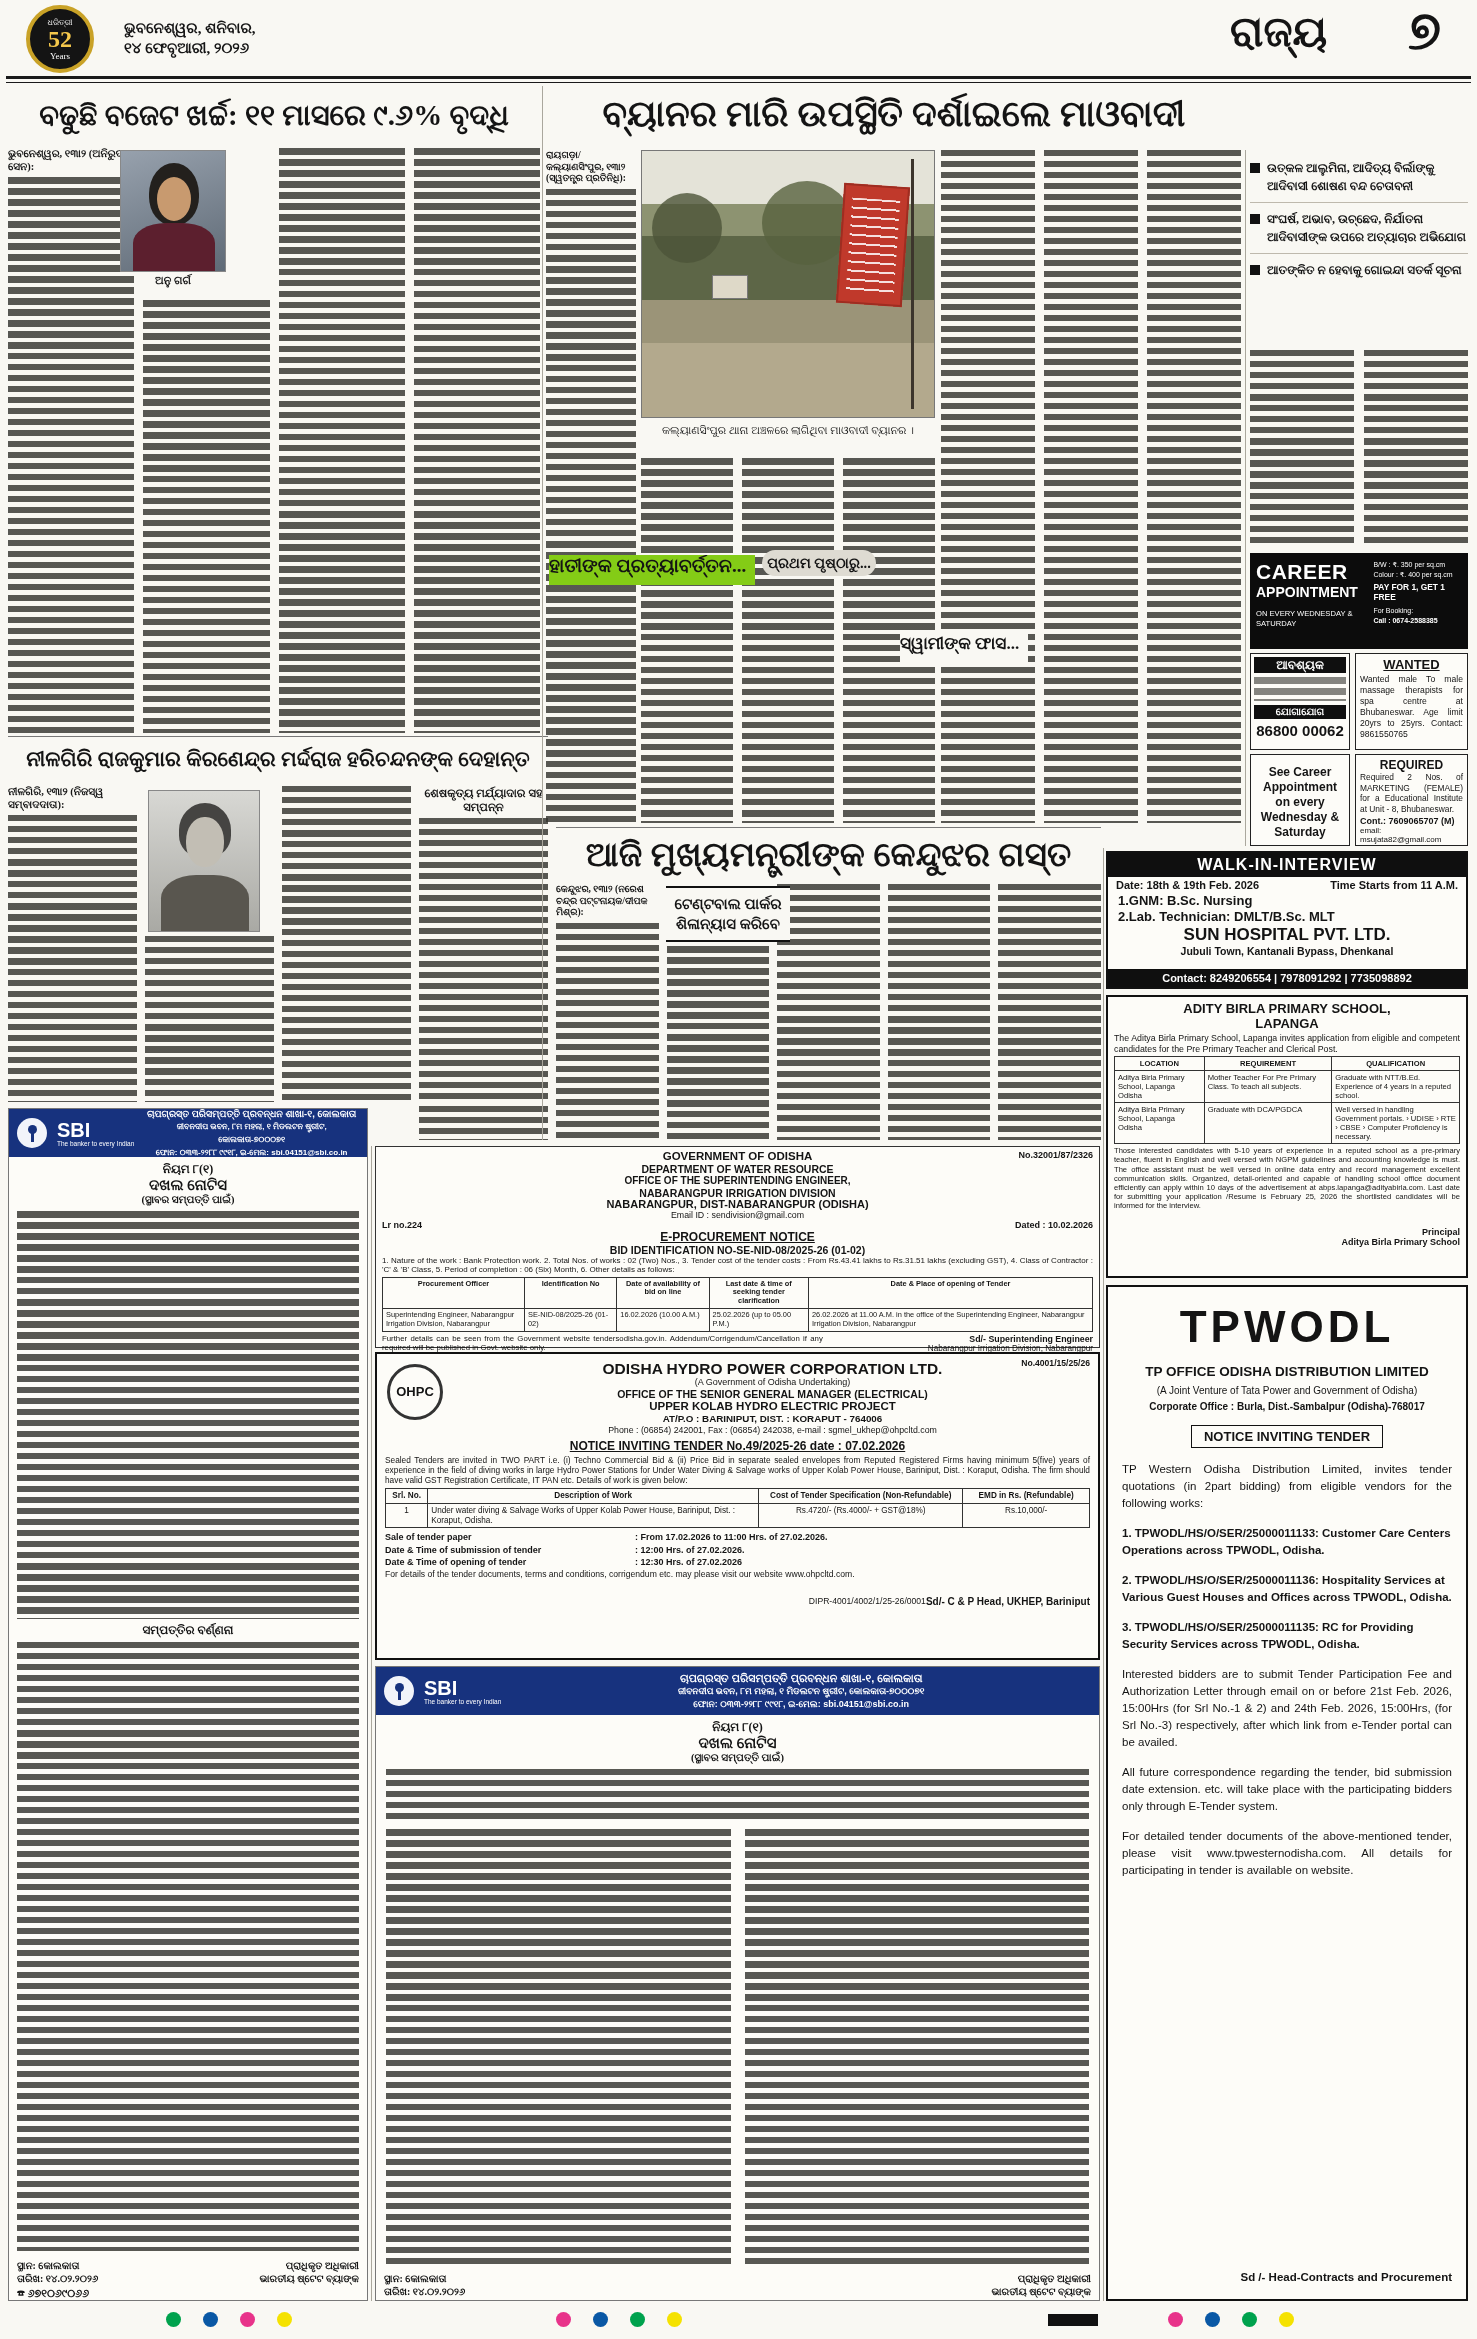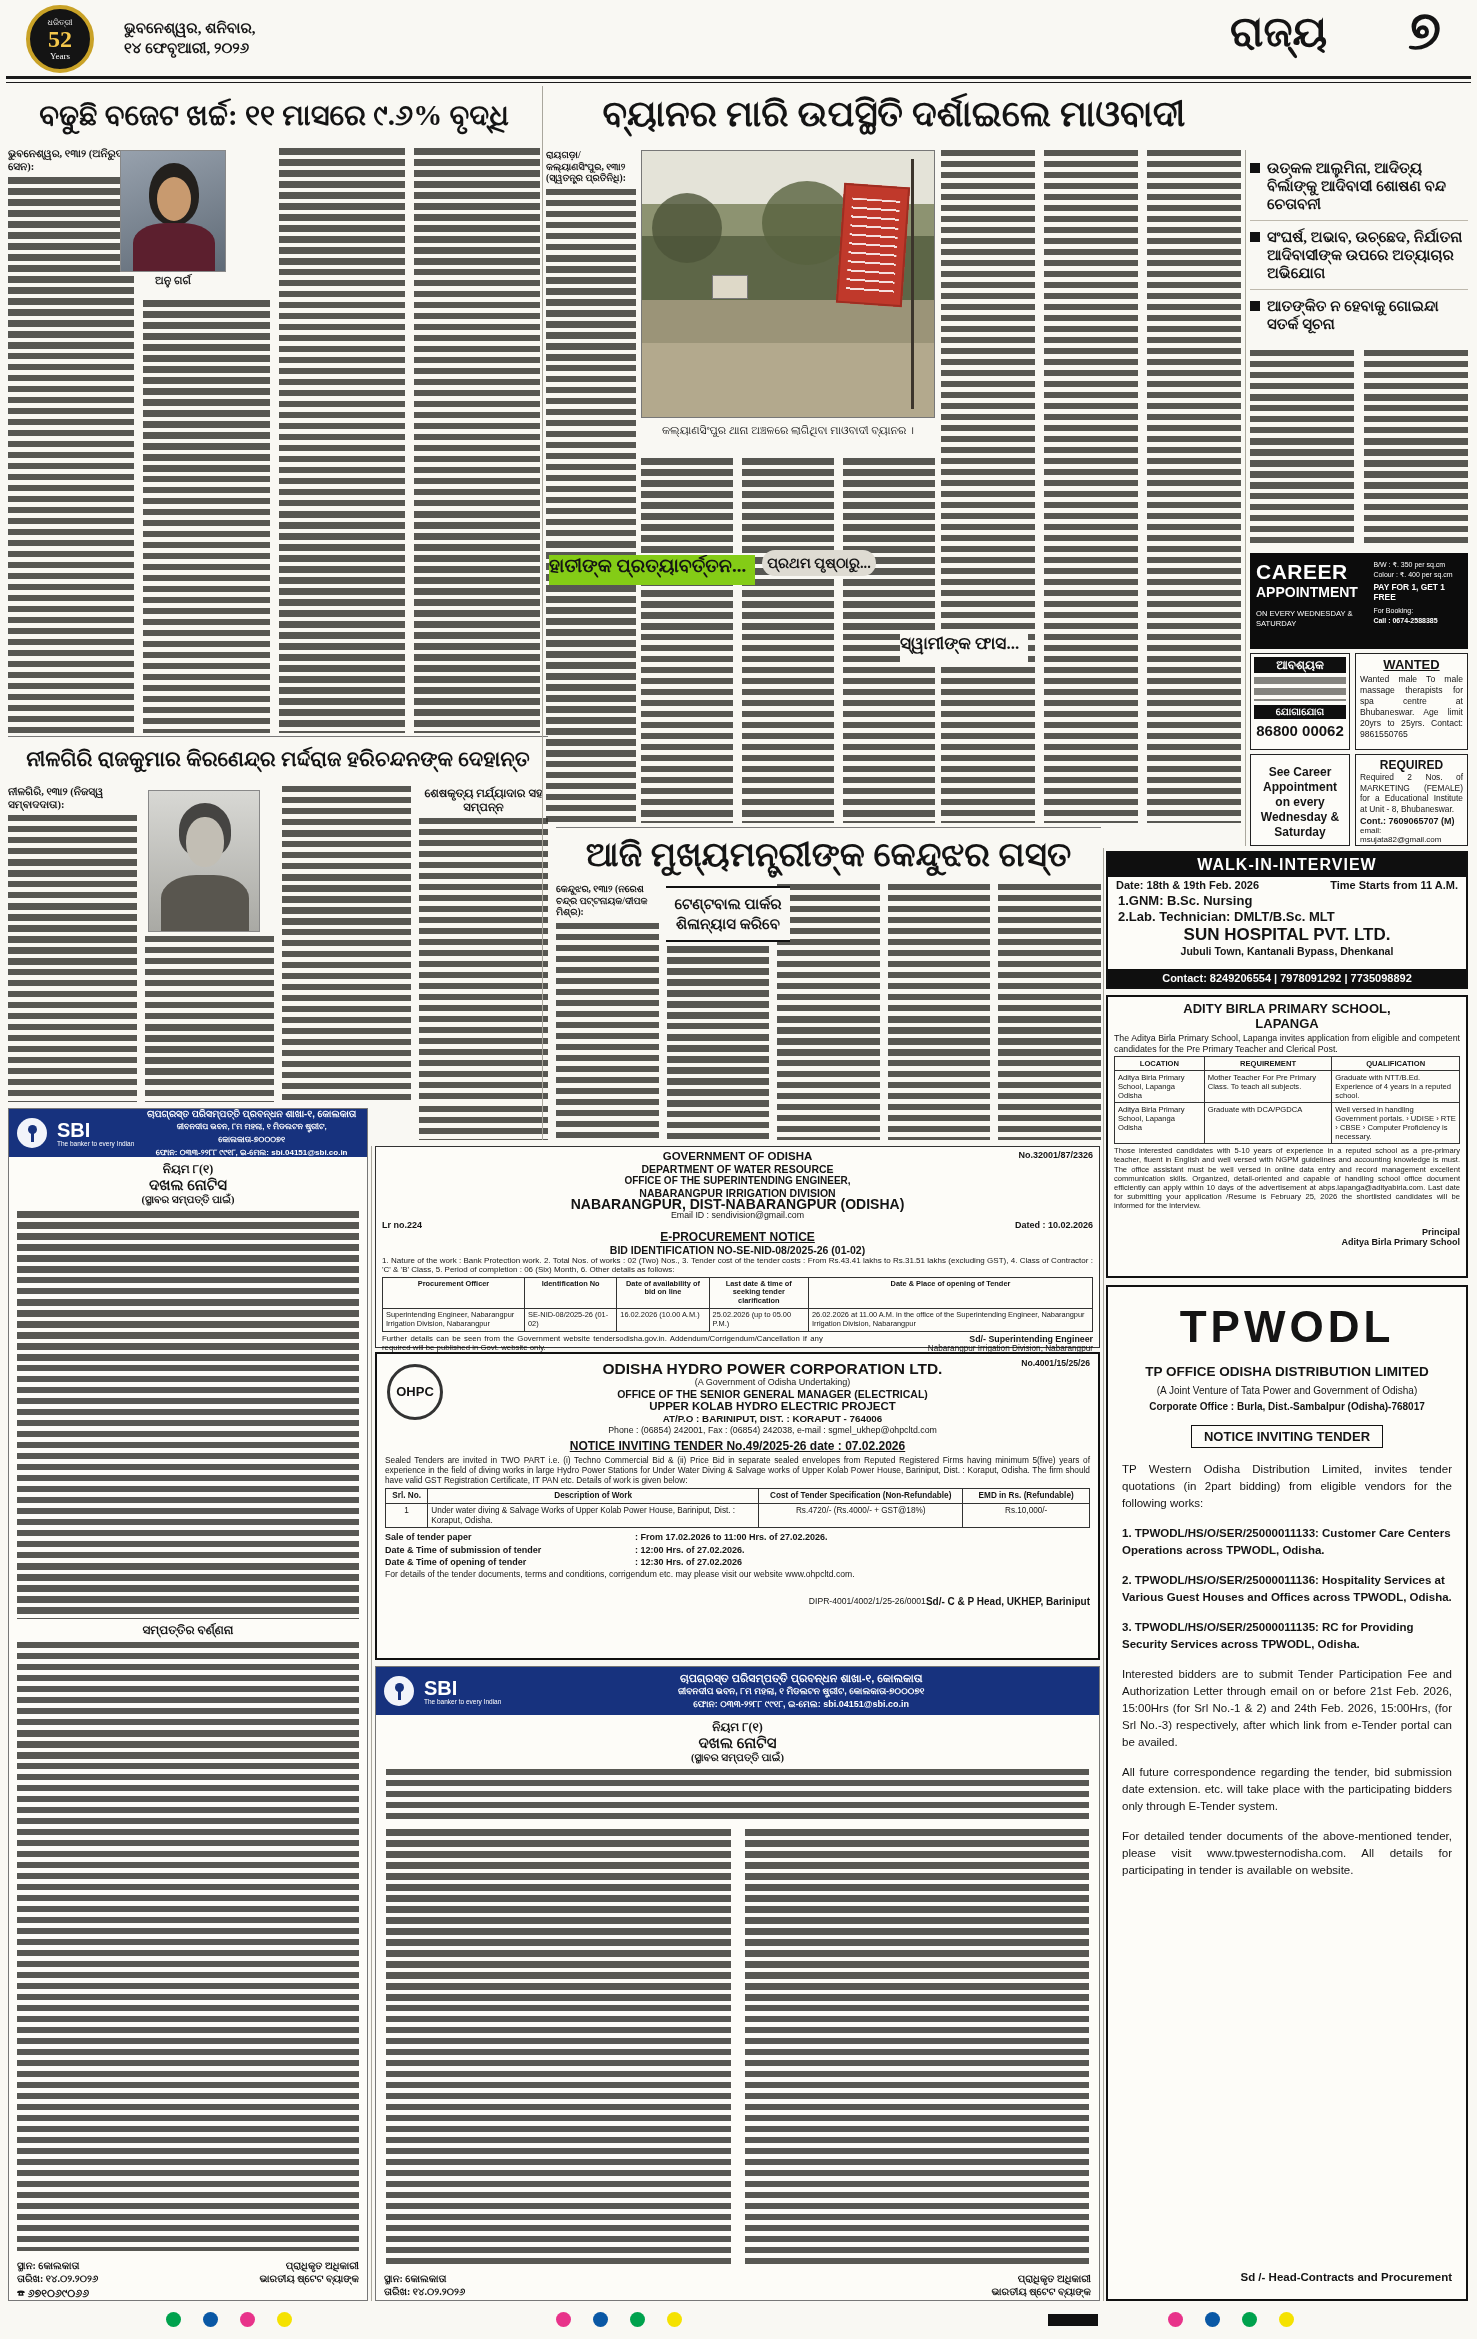--- a/index.html
+++ b/index.html
@@ -20,21 +20,21 @@
 .hl{position:absolute;font-weight:bold;overflow:hidden;text-align:center}
 .chip{background:#0f0f0f;color:#fff;text-align:center;font-weight:bold}
 .bx{border:1px solid #222;background:#fdfcf8}
 
 .logo{position:absolute;left:26px;top:5px;width:68px;height:68px;border-radius:50%;background:#141414;
   border:4px solid #c9a227;display:flex;flex-direction:column;align-items:center;justify-content:center;color:#f5c84c}
 .logo .nm{font-size:8px;color:#fff;line-height:9px}
 .logo .yr{font-size:24px;font-weight:bold;line-height:24px}
 .logo .yl{font-size:9px;color:#fff}
 
-.blt{display:flex;gap:7px;font-weight:bold;font-size:15px;line-height:18px;padding:7px 0;border-bottom:1px solid #beb9ad}
+.blt{display:flex;gap:7px;font-weight:bold;font-size:12px;line-height:18px;padding:7px 0;border-bottom:1px solid #beb9ad}
 .blt:last-child{border-bottom:none}
 .sq{flex:0 0 10px;width:10px;height:10px;background:#111;margin-top:4px}
 
 .sbibar{height:48px;background:#17327e;color:#fff;display:flex;align-items:center;padding:0 8px;gap:10px;
   font-family:"Liberation Sans","DejaVu Sans",sans-serif}
 .sbi-ico{position:relative;flex:0 0 30px;width:30px;height:30px;border-radius:50%;background:#f2f4fa}
 .sbi-ico::before{content:"";position:absolute;left:11px;top:7px;width:9px;height:9px;border-radius:50%;background:#17327e}
 .sbi-ico::after{content:"";position:absolute;left:14px;top:13px;width:3px;height:11px;background:#17327e}
 .sbitxt{font-size:20px;font-weight:bold;line-height:20px}
 .sbitag{font-size:6.5px}
@@ -286,21 +286,21 @@
     <div class="j" style="font-size:11.5px;line-height:17px">For detailed tender documents of the above-mentioned tender, please visit www.tpwesternodisha.com. All details for participating in tender is available on website.</div>
     <div class="tr b" style="font-size:11.5px;margin-top:auto">Sd /- Head-Contracts and Procurement</div>
   </div>
 
   <div class="abs sans" style="left:375px;top:1146px;width:725px;height:202px;border:1px solid #333;background:#fdfcf8;padding:3px 6px">
     <div class="abs b" style="right:6px;top:3px;font-size:9px">No.32001/87/2326</div>
     <div class="c b" style="font-size:11.5px;line-height:13px">GOVERNMENT OF ODISHA</div>
     <div class="c b" style="font-size:10.5px;line-height:12px">DEPARTMENT OF WATER RESOURCE</div>
     <div class="c b" style="font-size:10px;line-height:11.5px">OFFICE OF THE SUPERINTENDING ENGINEER,</div>
     <div class="c b" style="font-size:10.5px;line-height:12px">NABARANGPUR IRRIGATION DIVISION</div>
-    <div class="c b" style="font-size:14px;line-height:11px">NABARANGPUR, DIST-NABARANGPUR (ODISHA)</div>
+    <div class="c b" style="font-size:11px;line-height:11px">NABARANGPUR, DIST-NABARANGPUR (ODISHA)</div>
     <div class="c" style="font-size:8.8px;line-height:10px">Email ID : sendivision@gmail.com</div>
     <div style="display:flex;justify-content:space-between;font-size:9px;font-weight:bold">
       <span>Lr no.224</span>
       <span>Dated : 10.02.2026</span>
     </div>
     <div class="c b" style="font-size:12px;text-decoration:underline;line-height:14px">E-PROCUREMENT NOTICE</div>
     <div class="c b" style="font-size:10.5px;line-height:12px">BID IDENTIFICATION NO-SE-NID-08/2025-26 (01-02)</div>
     <div class="j" style="font-size:8px;line-height:9.6px">1. Nature of the work : Bank Protection work. 2. Total Nos. of works : 02 (Two) Nos., 3. Tender cost of the tender costs : From Rs.43.41 lakhs to Rs.31.51 lakhs (excluding GST), 4. Class of Contractor : 'C' &amp; 'B' Class, 5. Period of completion : 06 (Six) Month, 6. Other details as follows:</div>
     <table style="font-size:7.4px;line-height:8.8px;margin-top:2px">
       <tbody>

